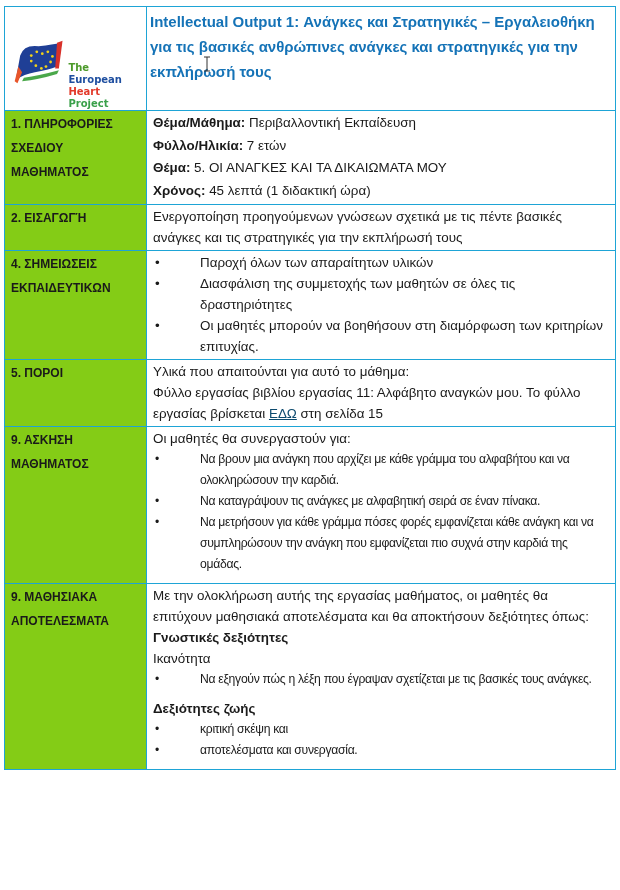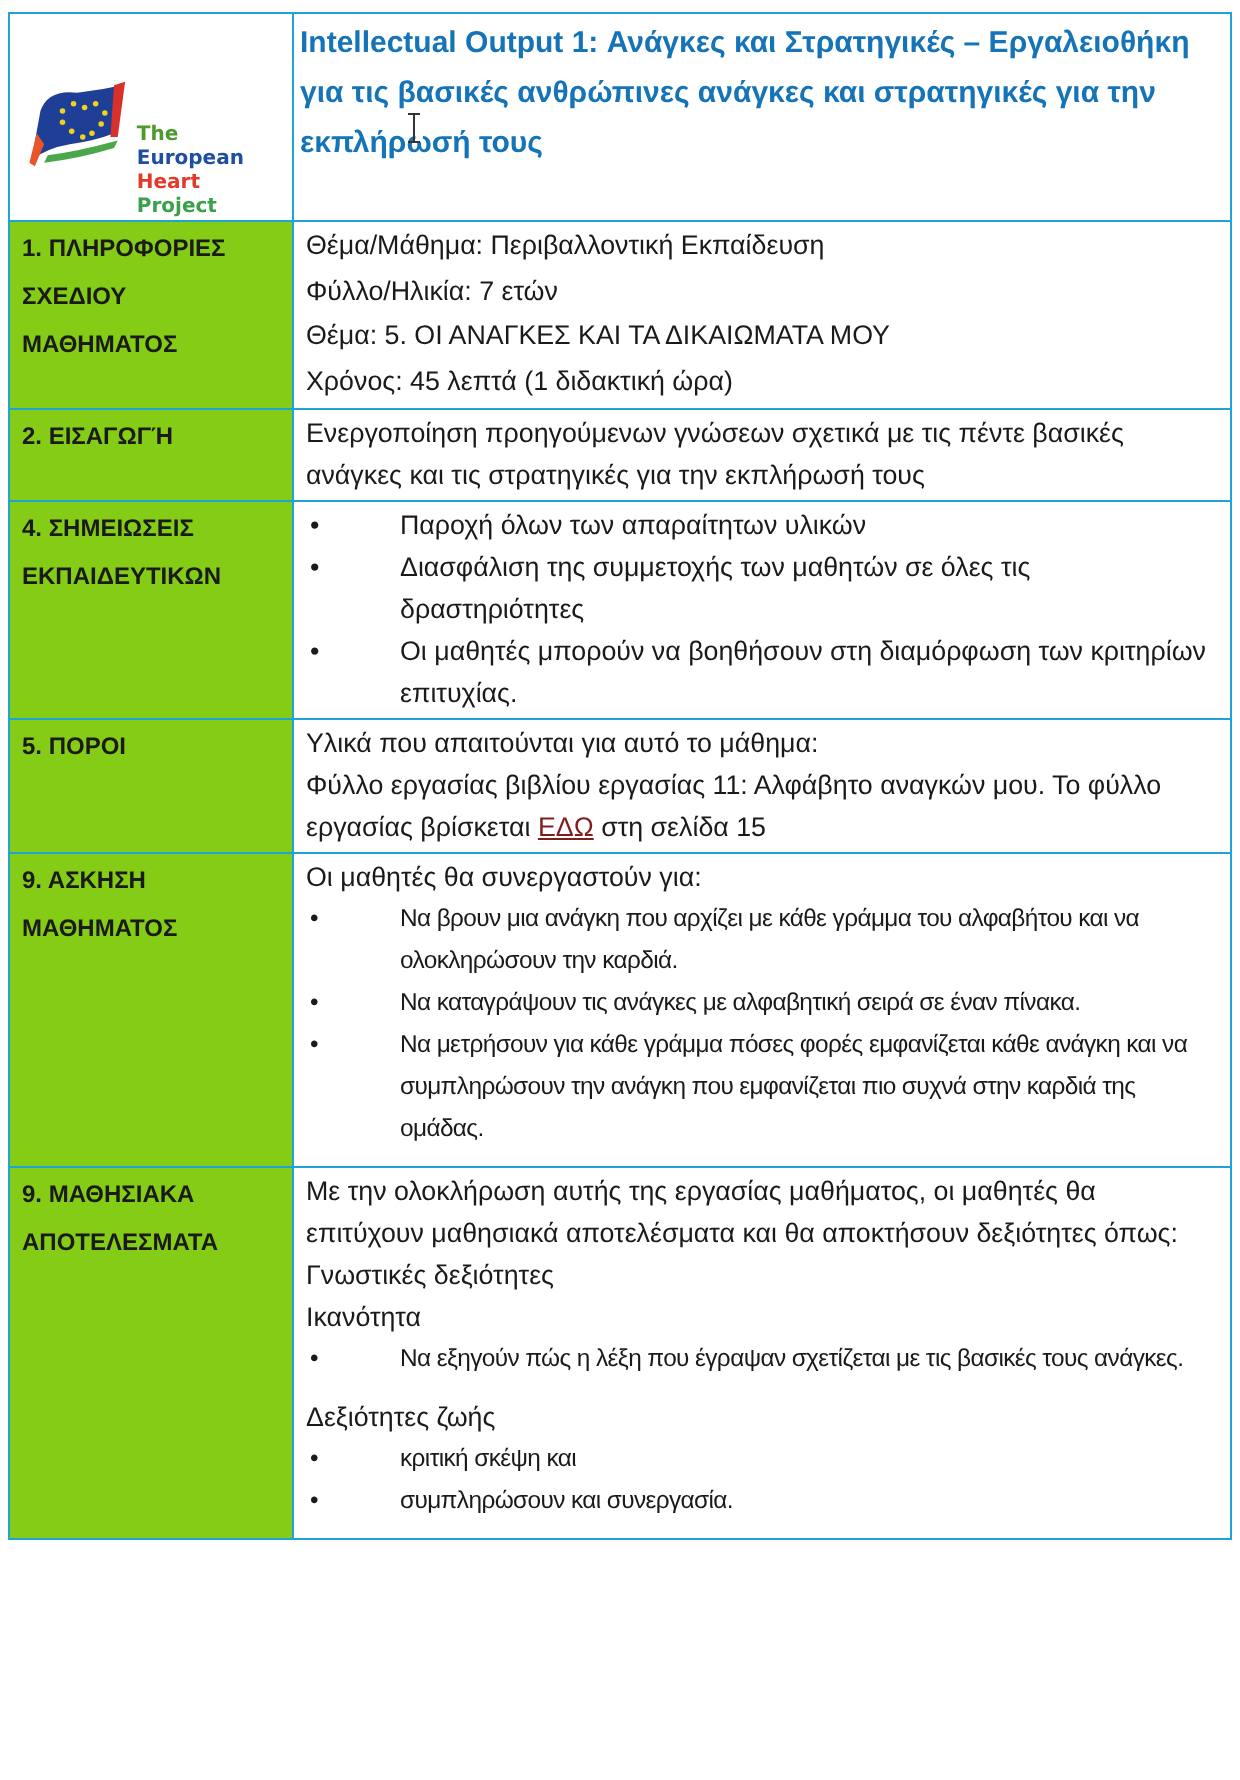--- a/index.html
+++ b/index.html
@@ -4,26 +4,26 @@
 <style>
   html, body { margin:0; padding:0; background:#ffffff; }
   body { width:620px; height:890px; position:relative; overflow:hidden; font-family:"Liberation Sans", sans-serif; color:#1a1a1a; }
   .doc { position:absolute; left:4px; top:6px; width:612px; }
   table { border-collapse:collapse; width:612px; table-layout:fixed; }
   td { border:1px solid #1ea4d6; vertical-align:top; padding:0 6px; }
   td.left { width:129px; background:#84cc16; font-weight:bold; font-size:12px; line-height:24px; padding-top:1px; }
   td.right { font-size:13.4px; line-height:21px; padding:1px 6px 2px 6px; }
   .logo-cell { background:#ffffff !important; height:72px; }
   .title { color:#1573b7; font-weight:bold; font-size:15px; line-height:25px; padding:2px 2px 2px 3px; }
-  .b { font-weight:normal; }
+  .b { font-weight:bold; }
   .bl { display:flex; }
   .bul { width:45px; flex:0 0 45px; padding-left:2px; }
   .narrow { font-size:12.2px; letter-spacing:-0.3px; }
   .narrow2 { font-size:12px; letter-spacing:-0.4px; line-height:20px; }
-  a.link { color:#7f1d1d; text-decoration:underline; }
+  a.link { color:#0c4a6e; text-decoration:underline; }
   .logo { display:flex; align-items:center; padding-top:6px; }
   .logo svg { display:block; }
   .logo-text { font-family:"DejaVu Sans", sans-serif; font-size:10px; line-height:12px; margin-left:4px; font-weight:bold;margin-top:48px; }
   .lt1 { color:#4c9a2a; } .lt1 span { color:#1f4fa0; }
   .lt2 { color:#e23a2a; } .lt2 span { color:#3aa04a; }
   .cursor { position:absolute; left:204px; top:56px; width:6px; height:16px; }
 </style>
 </head>
 <body>
 
@@ -133,21 +133,21 @@
               <span>Να εξηγούν  πώς η λέξη που έγραψαν σχετίζεται με τις βασικές τους ανάγκες.</span>
             </div>
       <div style="height:8px"></div>
       <div class="b">Δεξιότητες ζωής</div>
       <div class="bl narrow">
               <span class="bul">•</span>
               <span>κριτική σκέψη και</span>
             </div>
       <div class="bl narrow">
               <span class="bul">•</span>
-              <span>συμπληρώσουν και συνεργασία.</span>
+              <span>αποτελέσματα και συνεργασία.</span>
             </div>
       <div style="height:6px"></div>
     </td>
   </tr>
 </tbody>
     </table>
 </div>
 
 <svg class="cursor" viewBox="0 0 6 16">
     <path d="M0 1 H6 M3 1 V15 M0 15 H6" stroke="#333" stroke-width="1" fill="none"></path>

